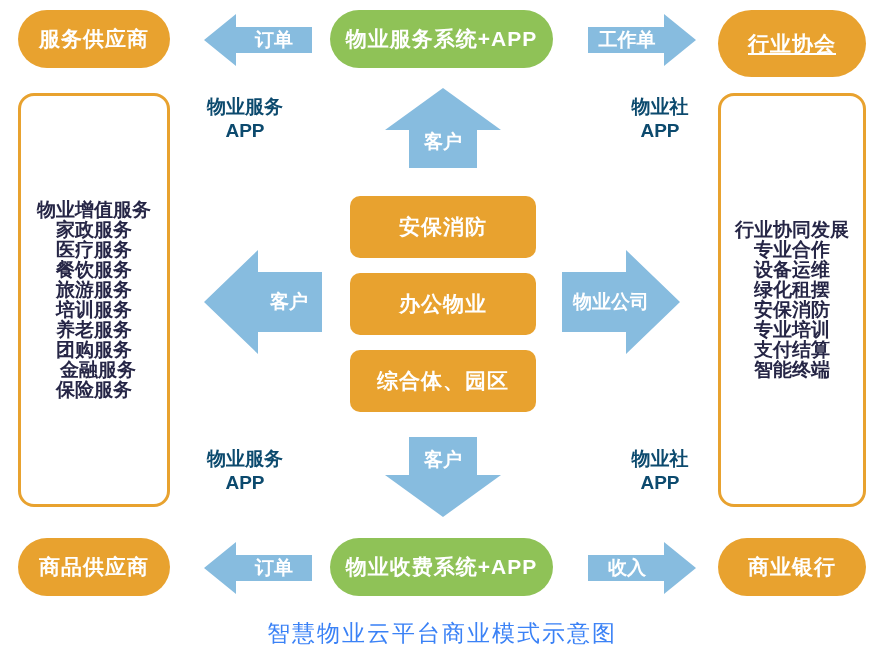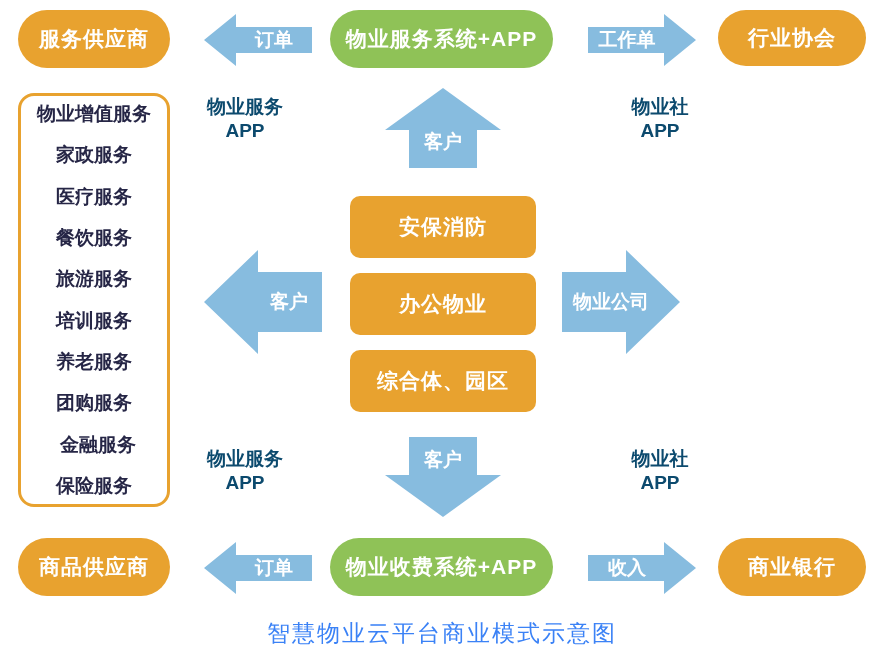--- a/index.html
+++ b/index.html
@@ -37,21 +37,21 @@
 
   
   .panel {
     position: absolute;
     border: 3px solid #E8A22F;
     border-radius: 16px;
     background: #ffffff;
     box-sizing: border-box;
     display: flex;
     flex-direction: column;
-    justify-content: space-between;
+    justify-content: center;
     align-items: center;
     padding: 8px 0;
   }
   .panel-item {
     color: #262646;
     font-weight: bold;
     text-align: center;
     line-height: 1.05;
     white-space: nowrap;
   }
@@ -125,37 +125,47 @@
     <span>物业服务系统+APP</span>
   </div>
 
   <div class="arrow-wrap" style="left:588px; top:12px;">
     <svg width="108" height="56" viewBox="0 0 108 56" aria-hidden="true">
       <polygon points="108,28 76,2 76,15 0,15 0,41 76,41 76,54" fill="#87BCDF"></polygon>
     </svg>
     <div class="arrow-label" style="left:2px; top:0px; width:74px; height:56px; font-size:19px;">工作单</div>
   </div>
 
-  <div class="pill pill-orange" style="left:718px; top:10px; width:148px; height:56px; font-size:21px;">
+  <div class="pill pill-orange" style="left:718px; top:10px; width:148px; height:67px; font-size:21px;text-decoration:underline;">
     <span>行业协会</span>
   </div>
 
   <div class="panel" style="left:18px; top:93px; width:152px; height:414px;">
     <div class="panel-item" style="font-size:19px;">物业增值服务</div>
     <div class="panel-item" style="font-size:19px;">家政服务</div>
     <div class="panel-item" style="font-size:19px;">医疗服务</div>
     <div class="panel-item" style="font-size:19px;">餐饮服务</div>
     <div class="panel-item" style="font-size:19px;">旅游服务</div>
     <div class="panel-item" style="font-size:19px;">培训服务</div>
     <div class="panel-item" style="font-size:19px;">养老服务</div>
     <div class="panel-item" style="font-size:19px;">团购服务</div>
     <div class="panel-item" style="font-size:19px;margin-left:8px;">金融服务</div>
     <div class="panel-item" style="font-size:19px;">保险服务</div>
   </div>
 
+  <div class="panel" style="left:718px; top:93px; width:148px; height:414px;">
+    <div class="panel-item" style="font-size:19px;">行业协同发展</div>
+    <div class="panel-item" style="font-size:19px;">专业合作</div>
+    <div class="panel-item" style="font-size:19px;">设备运维</div>
+    <div class="panel-item" style="font-size:19px;">绿化租摆</div>
+    <div class="panel-item" style="font-size:19px;">安保消防</div>
+    <div class="panel-item" style="font-size:19px;">专业培训</div>
+    <div class="panel-item" style="font-size:19px;">支付结算</div>
+    <div class="panel-item" style="font-size:19px;">智能终端</div>
+  </div>
 
   <div class="text-label" style="left:185px; top:95px; width:120px; font-size:19px;">
     <div>物业服务</div>
     <div>APP</div>
   </div>
 
   <div class="text-label" style="left:600px; top:95px; width:120px; font-size:19px;">
     <div>物业社</div>
     <div>APP</div>
   </div>

